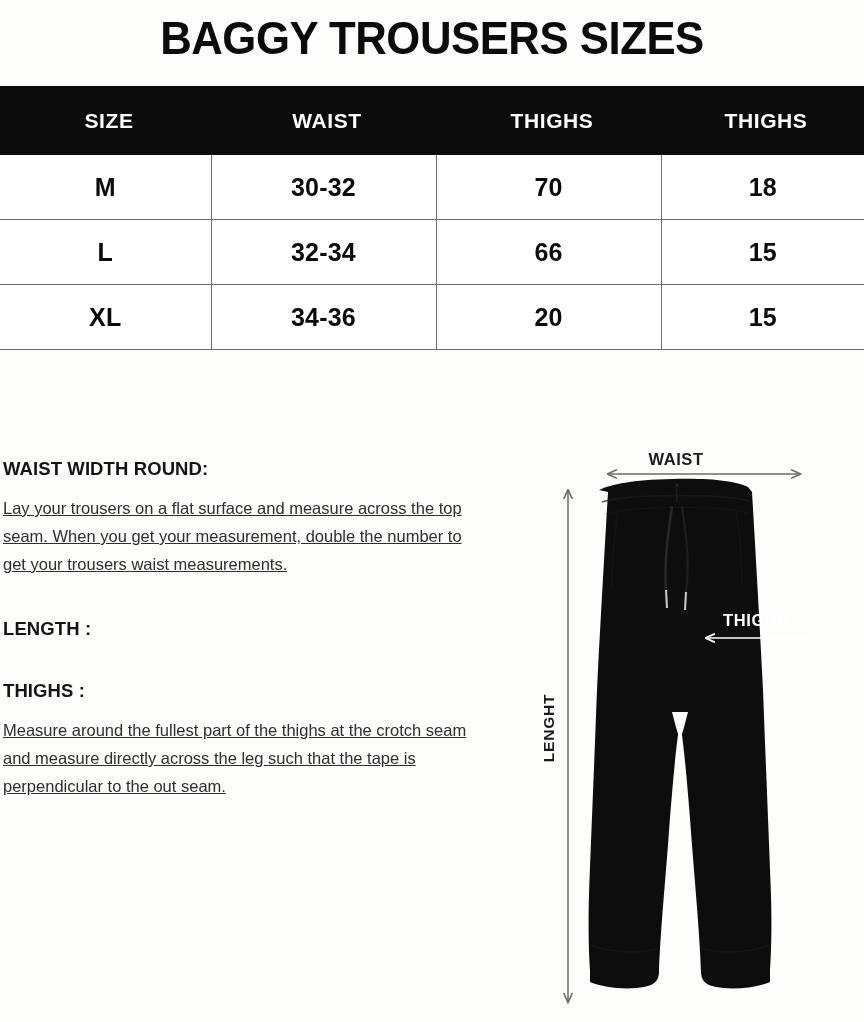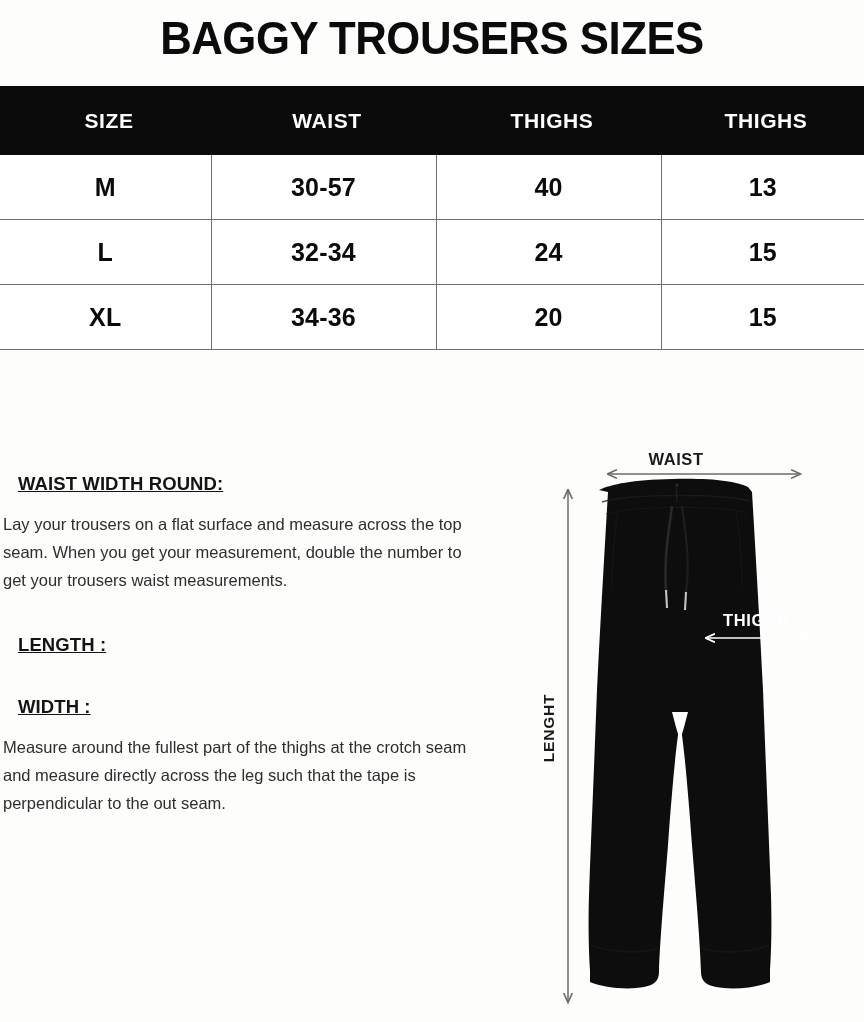--- a/index.html
+++ b/index.html
@@ -80,30 +80,30 @@
     position: absolute;
     left: 3px;
     top: 458px;
     width: 490px;
   }
   .inst-heading {
     font-size: 18.5px;
     font-weight: 700;
     color: #141414;
     letter-spacing: 0.1px;
-    margin: 15px;
-    text-decoration: underline;
+    margin: 0;
   }
   .inst-body {
     font-size: 16.5px;
     font-weight: 400;
     color: #2e2e2e;
     line-height: 28px;
     margin: 14px 0 0 0;
     max-width: 480px;
+    text-decoration: underline;
   }
   .block-gap-1 { margin-top: 40px; }
   .block-gap-2 { margin-top: 40px; }
 
   
   .diagram {
     position: absolute;
     left: 520px;
     top: 440px;
     width: 344px;
@@ -131,46 +131,46 @@
     <tr>
       <th>SIZE</th>
       <th>WAIST</th>
       <th>THIGHS</th>
       <th>THIGHS</th>
     </tr>
   </thead>
   <tbody>
     <tr>
       <td>M</td>
-      <td>30-57</td>
-      <td>40</td>
-      <td>13</td>
+      <td>30-32</td>
+      <td>70</td>
+      <td>18</td>
     </tr>
     <tr>
       <td>L</td>
       <td>32-34</td>
-      <td>24</td>
+      <td>66</td>
       <td>15</td>
     </tr>
     <tr>
       <td>XL</td>
       <td>34-36</td>
       <td>20</td>
       <td>15</td>
     </tr>
   </tbody>
 </table>
 
 <div class="instructions">
   <p class="inst-heading">WAIST WIDTH ROUND:</p>
   <p class="inst-body">Lay your trousers on a flat surface and measure across the top seam. When you get your measurement, double the number to get your trousers waist measurements.</p>
 
   <p class="inst-heading block-gap-1">LENGTH :</p>
 
-  <p class="inst-heading block-gap-2">WIDTH :</p>
+  <p class="inst-heading block-gap-2">THIGHS :</p>
   <p class="inst-body">Measure around the fullest part of the thighs at the crotch seam and measure directly across the leg such that the tape is perpendicular to the out seam.</p>
 </div>
 
 <div class="diagram">
   <svg width="344" height="580" viewBox="0 0 344 580" xmlns="http://www.w3.org/2000/svg">
     <defs>
       <marker id="arrHead" markerWidth="7" markerHeight="7" refX="6" refY="3.5" orient="auto">
         <path d="M0,0.6 L6.4,3.5 L0,6.4" fill="none" stroke="#6b6b6b" stroke-width="1.1"></path>
       </marker>
       <marker id="arrTail" markerWidth="7" markerHeight="7" refX="1" refY="3.5" orient="auto">

